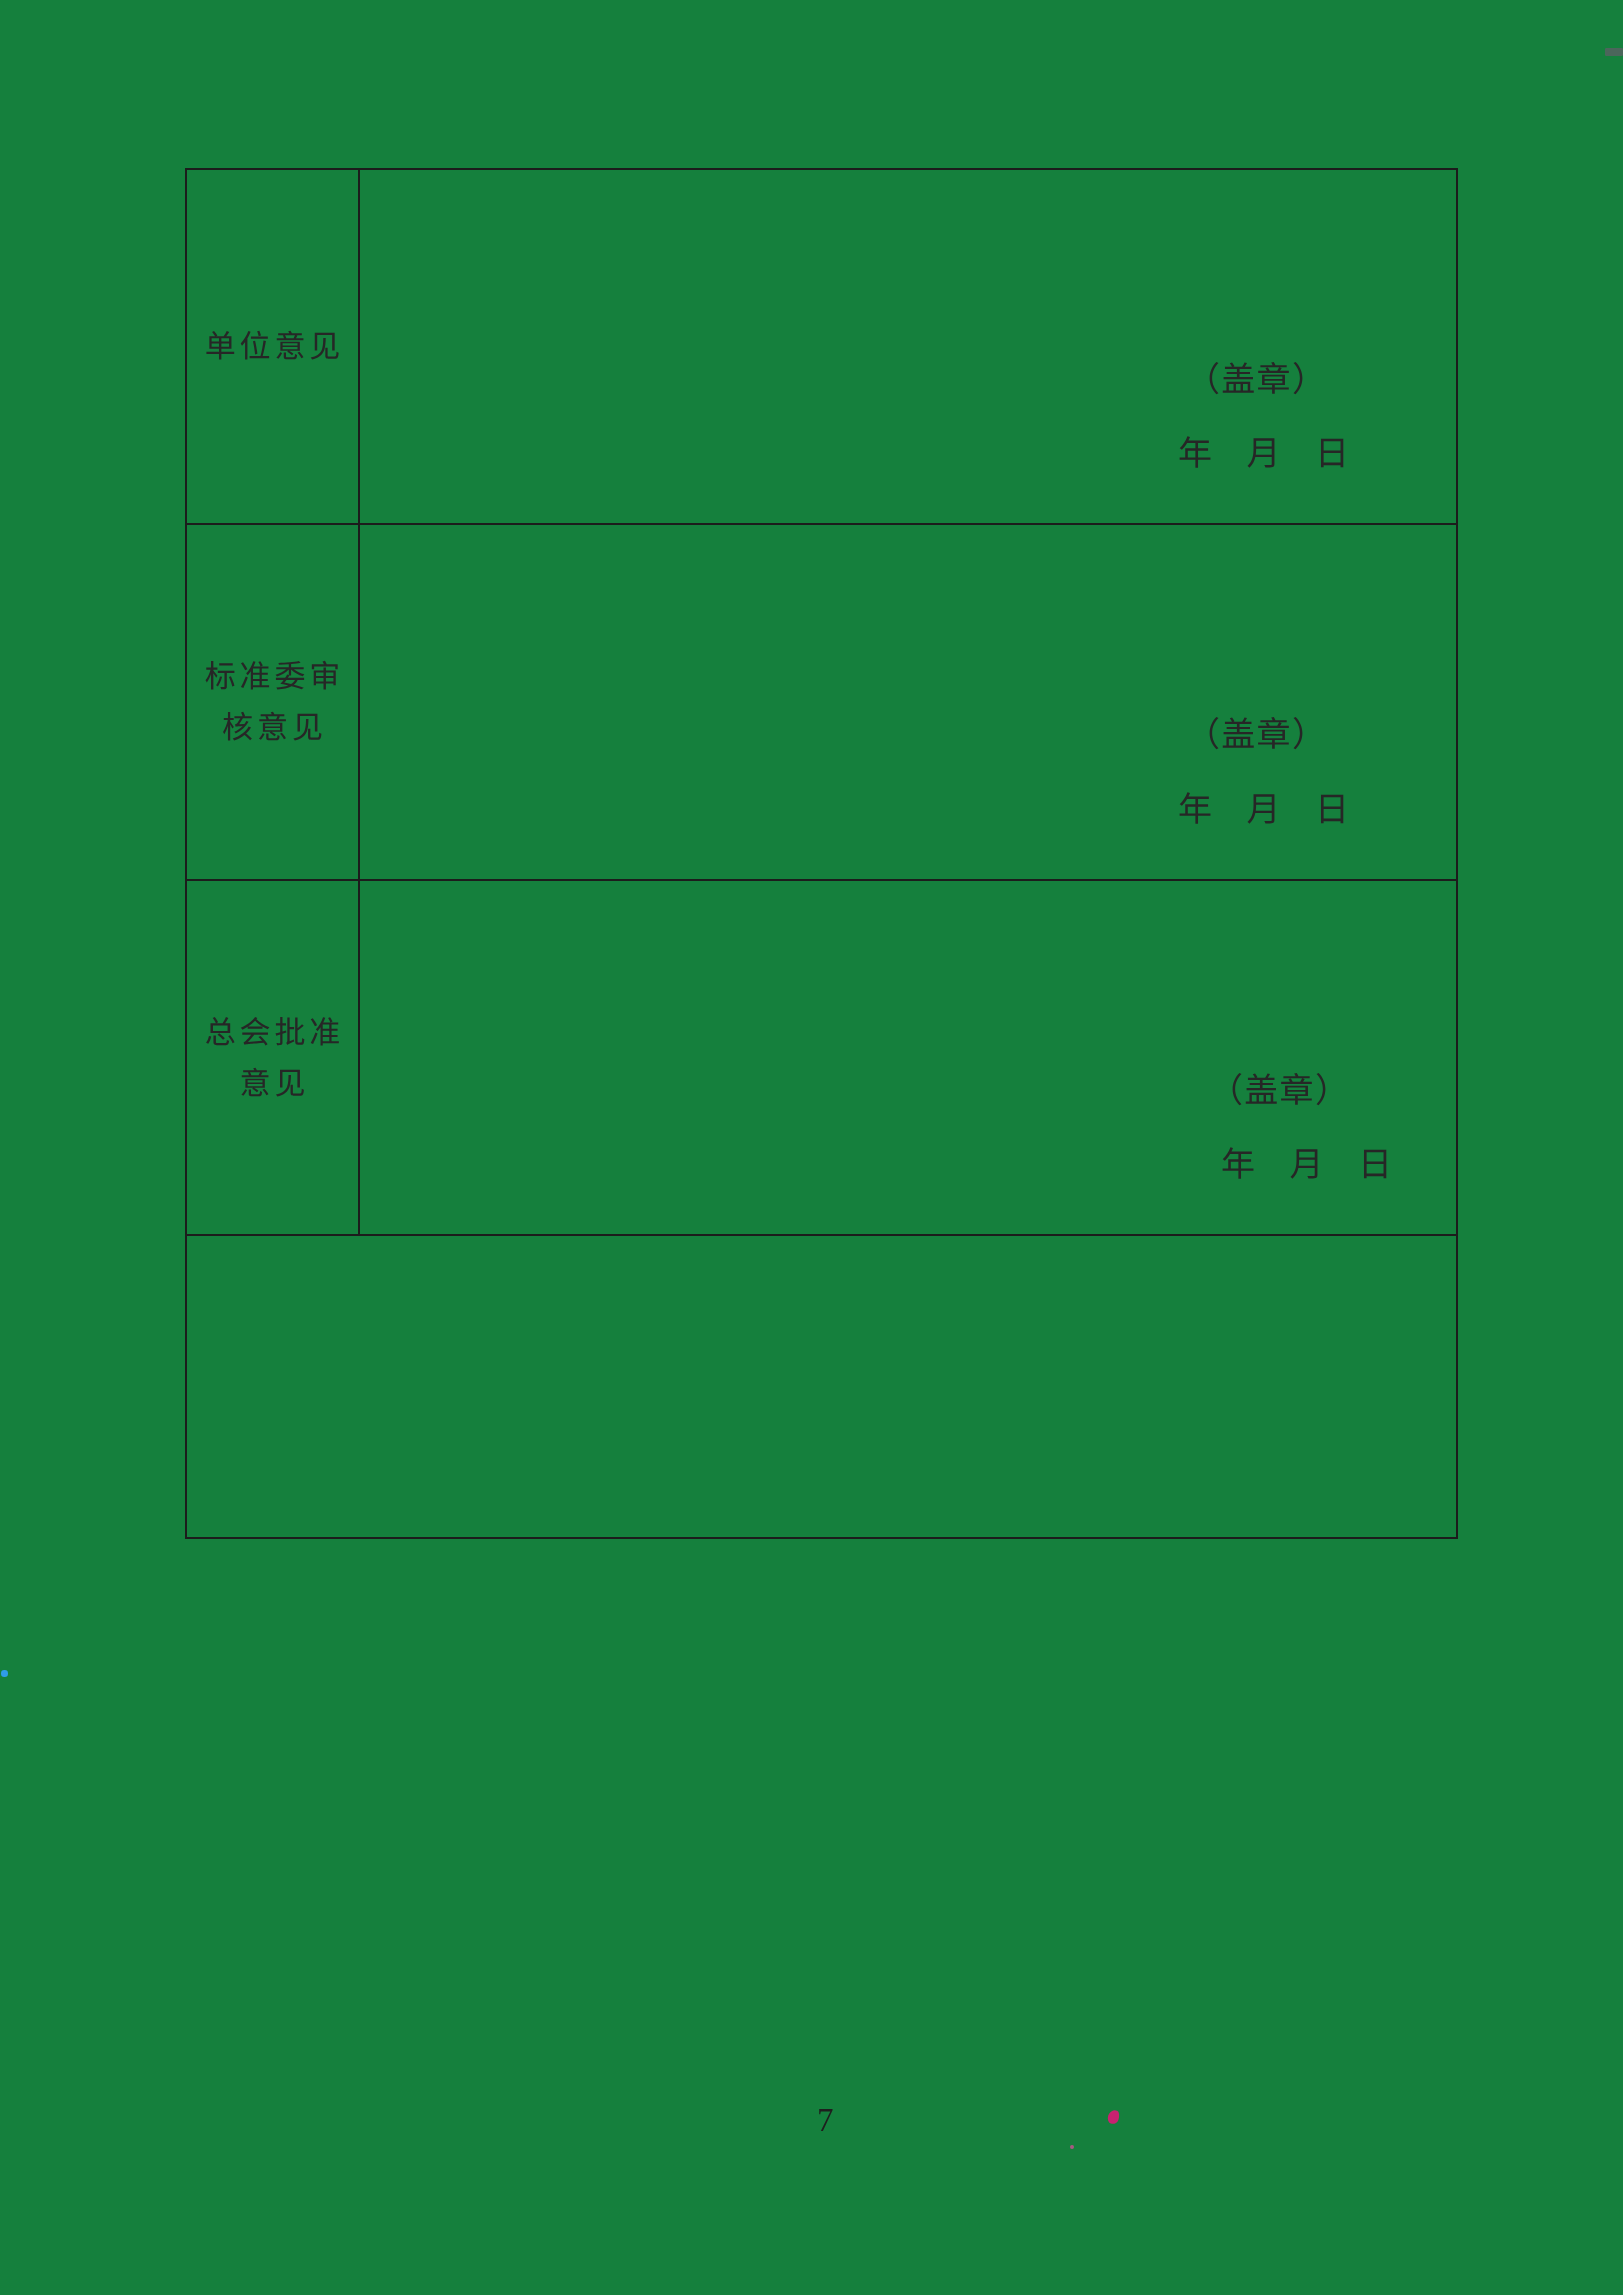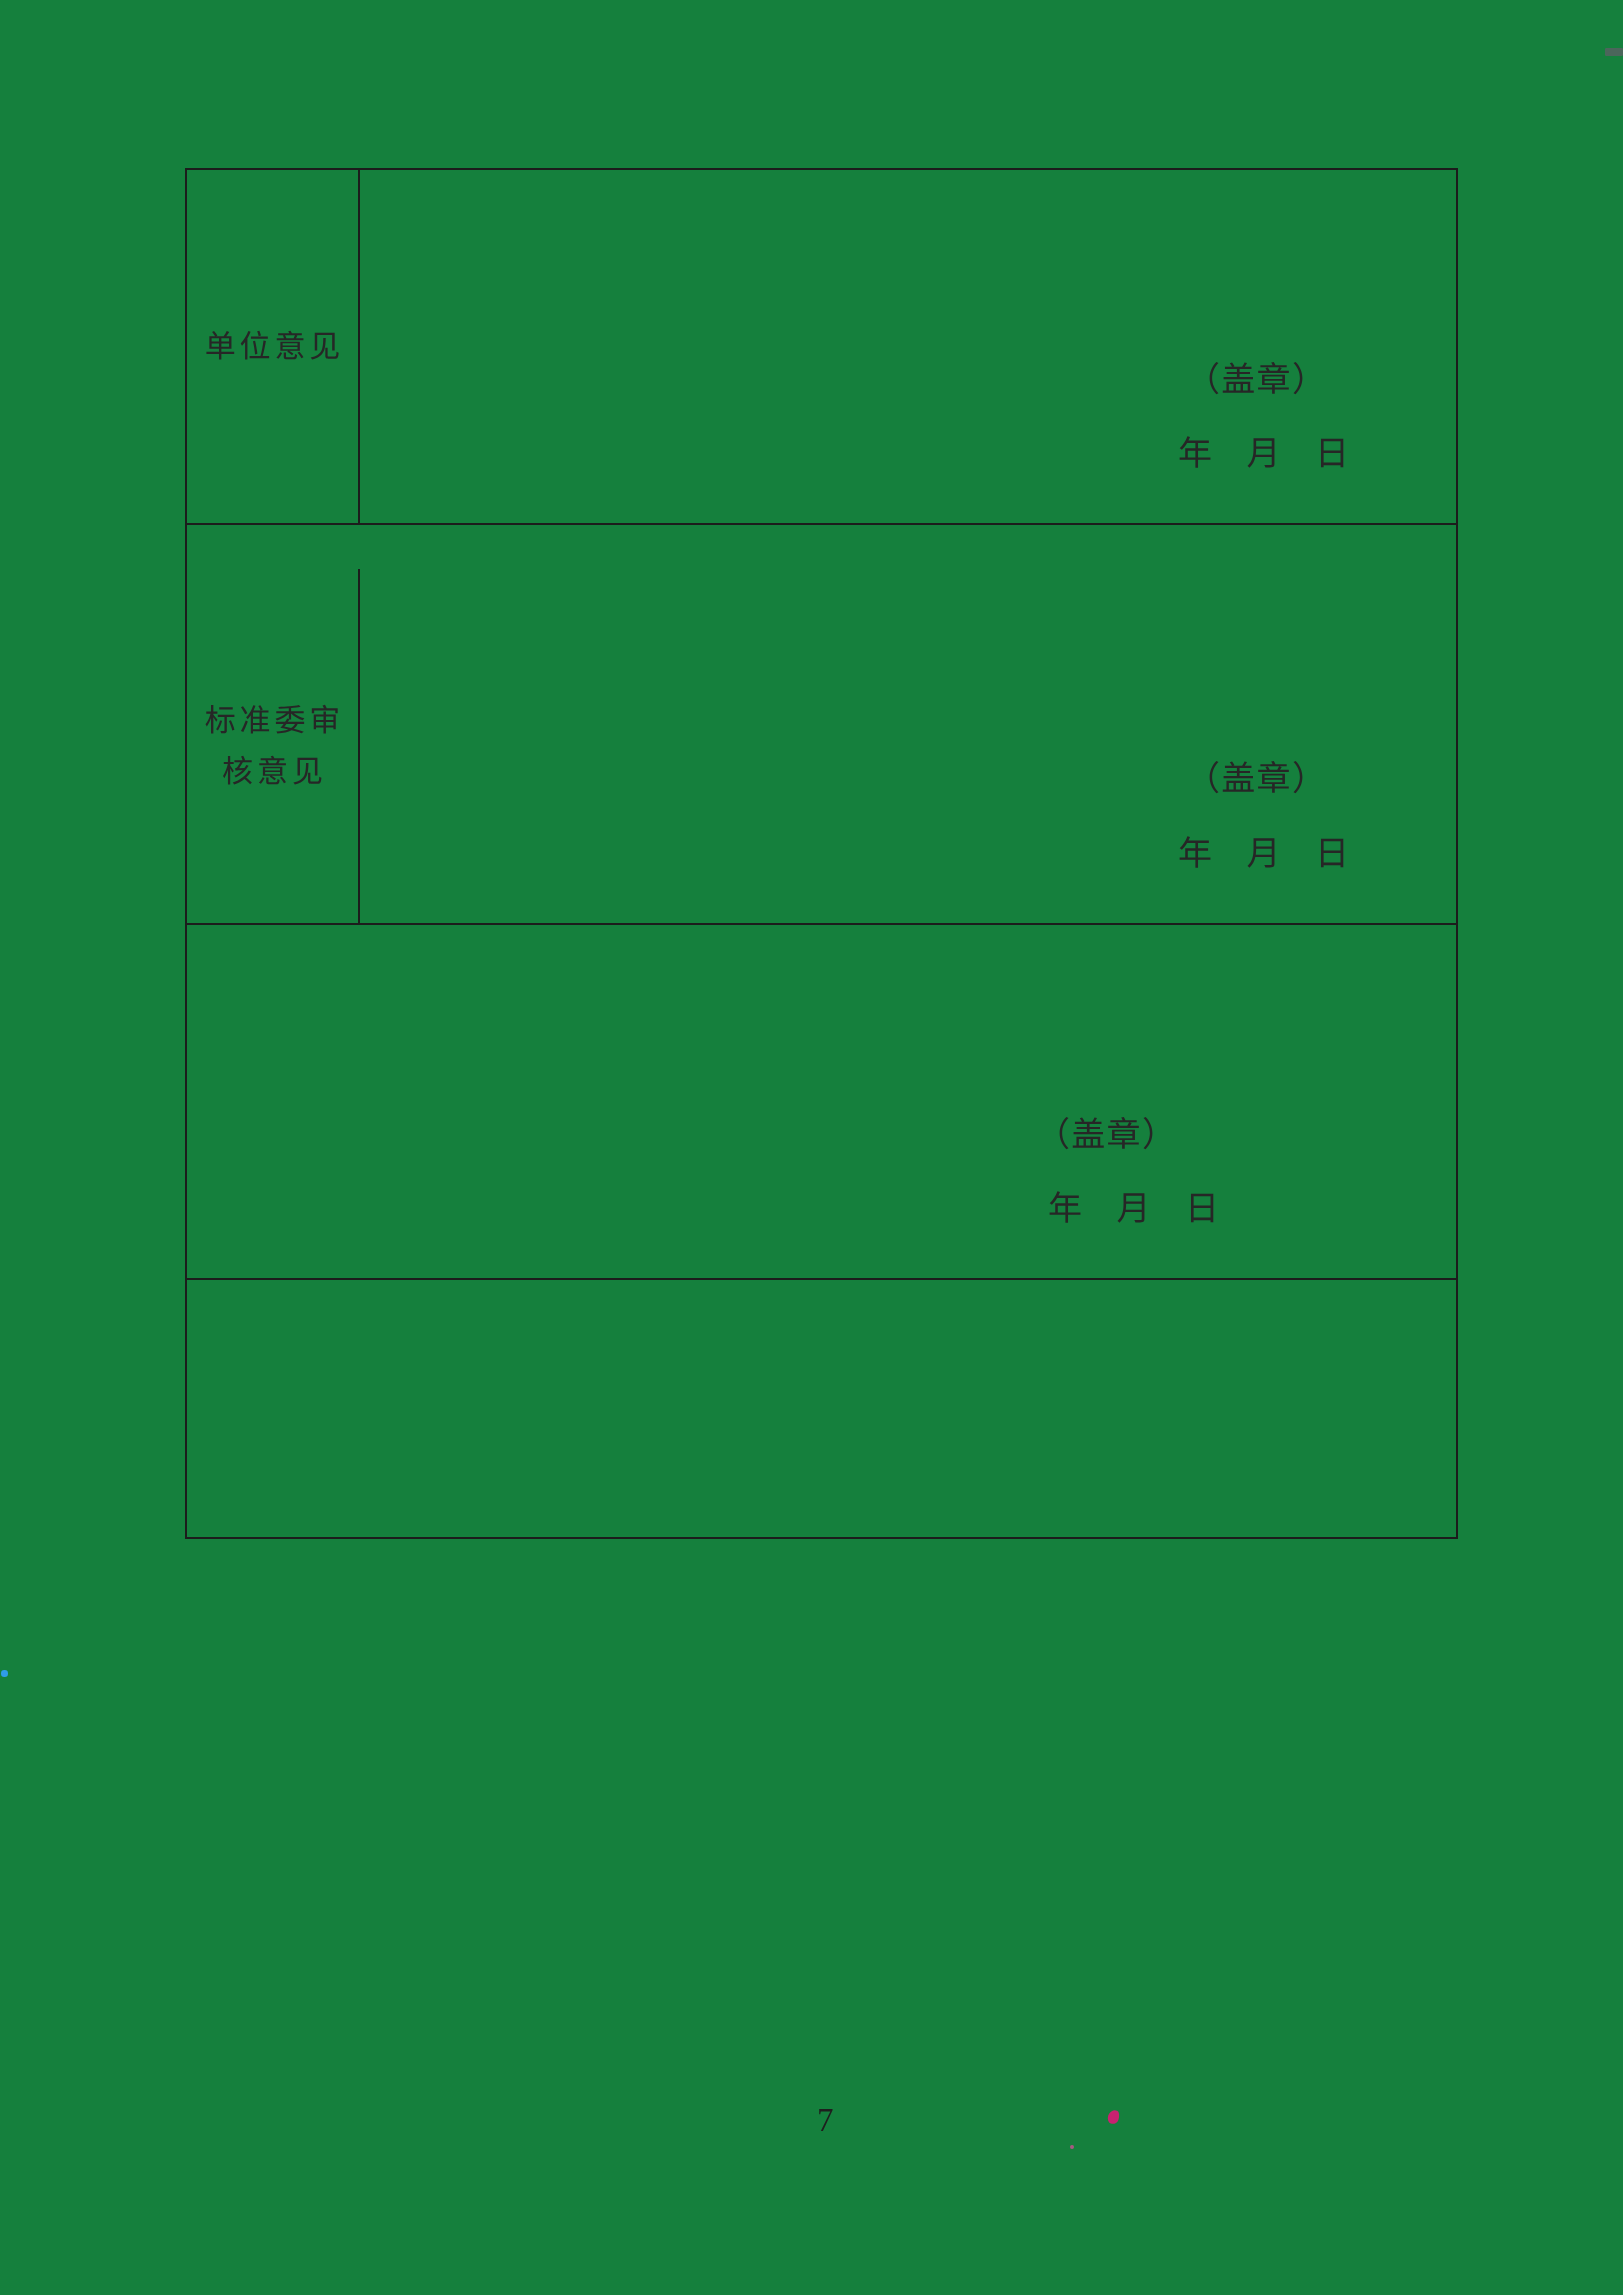--- a/index.html
+++ b/index.html
@@ -24,21 +24,21 @@
     border: 2px solid #1c1c1c;
     display: flex;
     flex-direction: column;
   }
   .form-row {
     display: flex;
     box-sizing: border-box;
     border-bottom: 2px solid #1c1c1c;
   }
   .form-row.r1 { height: 355px; }
-  .form-row.r2 { height: 356px; margin-top: 44px; }
+  .form-row.r2 { height: 356px; }
   .form-row.r3 { height: 355px; }
   .form-row.r4 { flex: 1; border-bottom: none; }
 
   .label-cell {
     width: 173px;
     box-sizing: border-box;
     border-right: 2px solid #1c1c1c;
     display: flex;
     flex-direction: column;
     align-items: center;
@@ -127,20 +127,24 @@
         <div class="label-line">标准委审</div>
         <div class="label-line">核意见</div>
       </div>
       <div class="content-cell">
         <div class="stamp-note">（盖章）</div>
         <div class="date-note">年 月 日</div>
       </div>
     </div>
 
     <div class="form-row r3">
+      <div class="label-cell">
+        <div class="label-line">总会批准</div>
+        <div class="label-line">意见</div>
+      </div>
       <div class="content-cell">
         <div class="stamp-note">（盖章）</div>
         <div class="date-note">年 月 日</div>
       </div>
     </div>
 
 
   </div>
 
   <div class="page-number">7</div>

